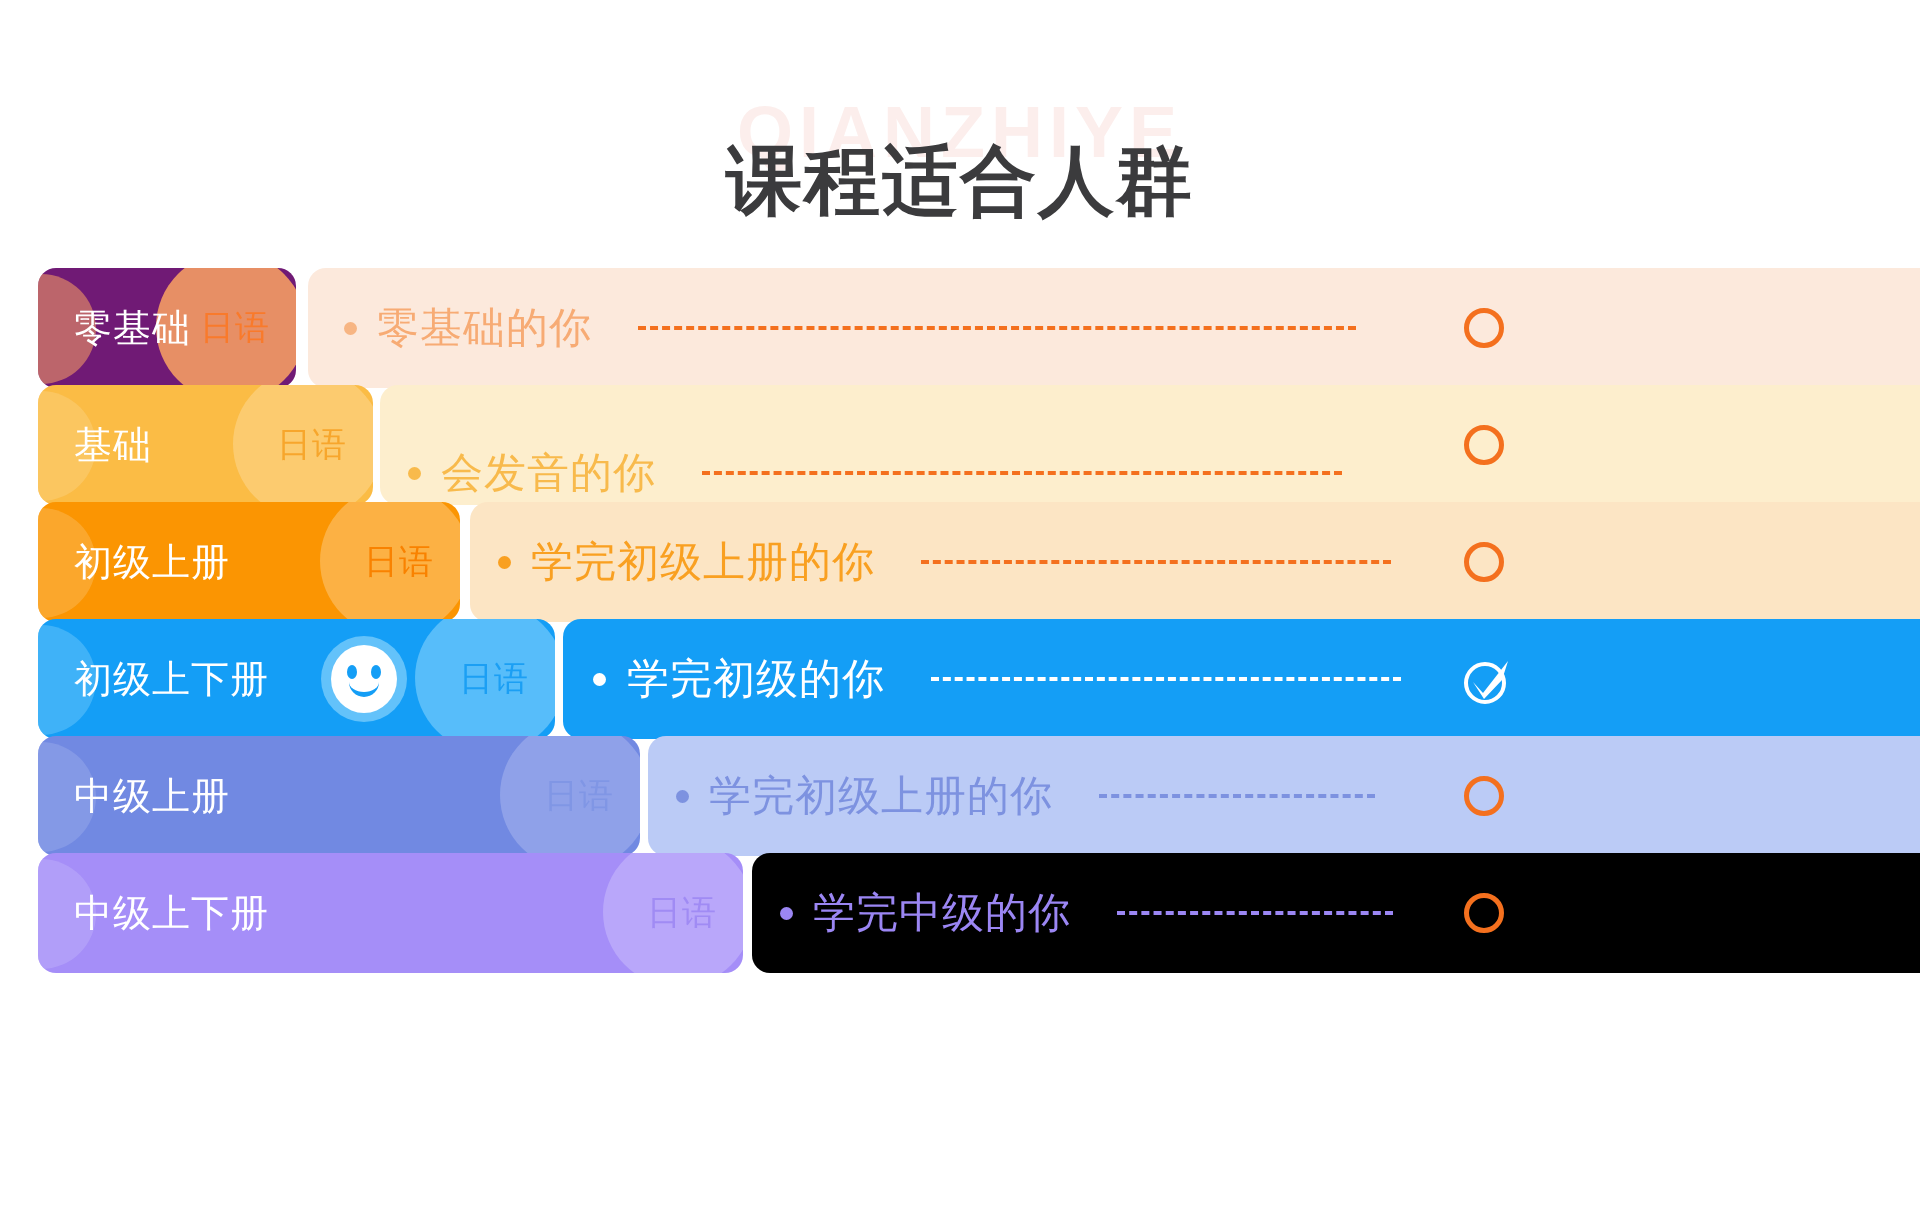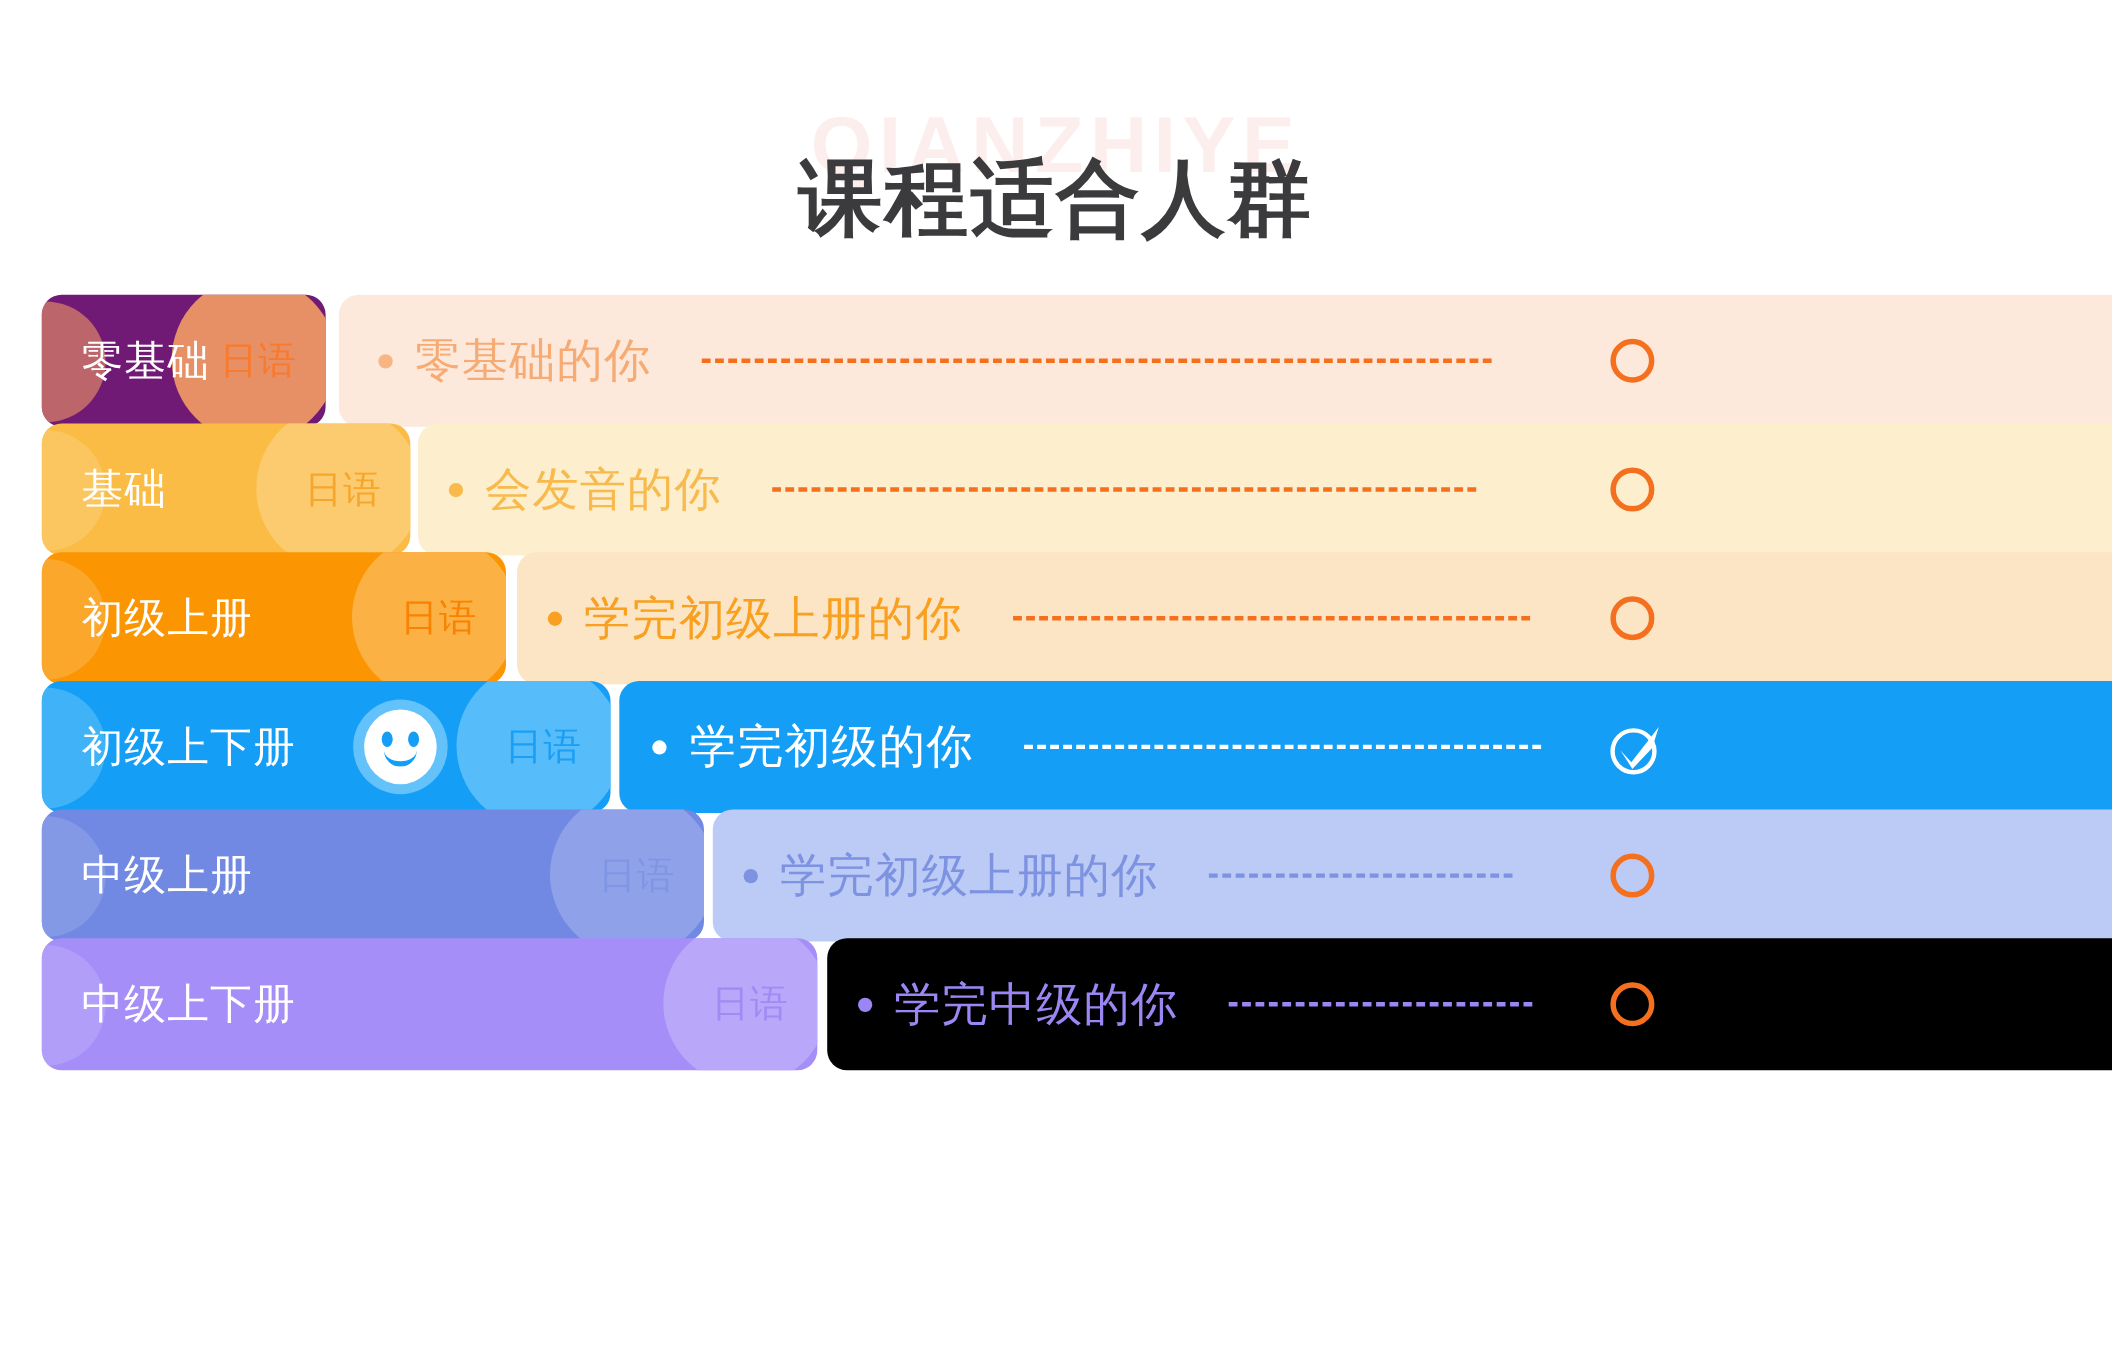--- a/index.html
+++ b/index.html
@@ -235,21 +235,21 @@
         </div>
       </div>
       <div class="row" style="top: 385px;">
         <div class="pill" style="width: 335px; background: rgb(251, 188, 69);">
           <span class="pill-deco-a" style="background: rgb(252, 206, 119); width: 150px; height: 150px; right: -10px; top: -16px; opacity: 0.85;"></span>
           <span class="pill-deco-b" style="background: rgb(252, 206, 119); width: 110px; height: 110px; left: -52px; top: 6px; opacity: 0.55;"></span>
           <span class="pill-label">基础</span>
           <span class="pill-badge" style="color: rgb(247, 166, 44);">日语</span>
         </div>
         <div class="panel" style="left: 380px; width: 1540px; background: rgb(253, 238, 205);">
-          <div class="panel-inner" style="padding-left: 28px;">
+          <div class="panel-inner" style="padding-left: 28px; margin-top: 28px;">
             <span class="bullet" style="background: rgb(248, 186, 76);"></span>
             <span class="panel-text" style="color: rgb(248, 186, 76);">会发音的你</span>
             <span class="dashline" style="width: 640px; border-top-color: rgb(244, 112, 30);"></span>
           </div>
           <span class="marker" style="right: 412px;">
             <span class="ring" style="border-color: rgb(244, 112, 30);"></span>
           </span>
         </div>
       </div>
       <div class="row" style="top: 502px; padding-left: 16px;">

